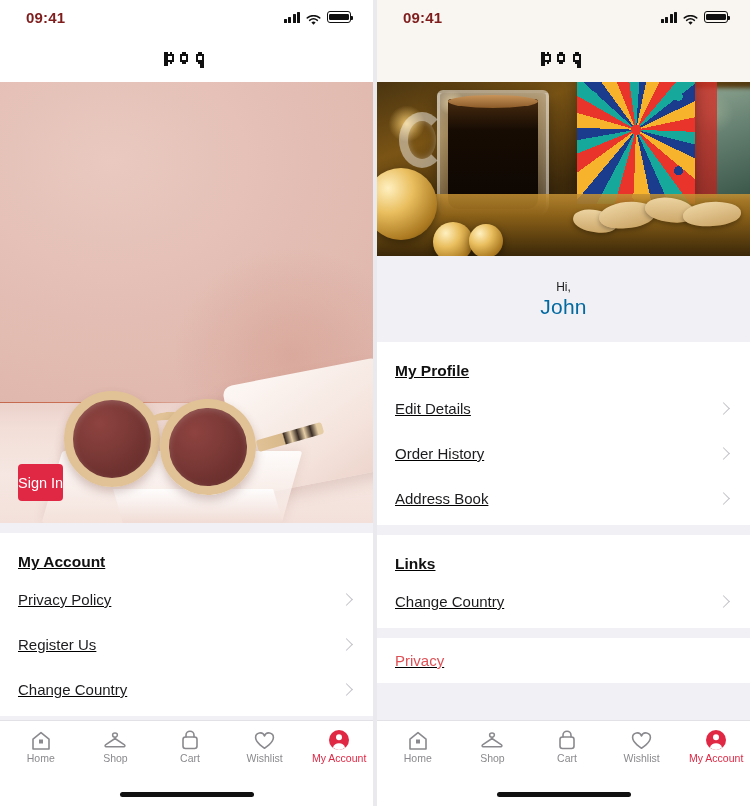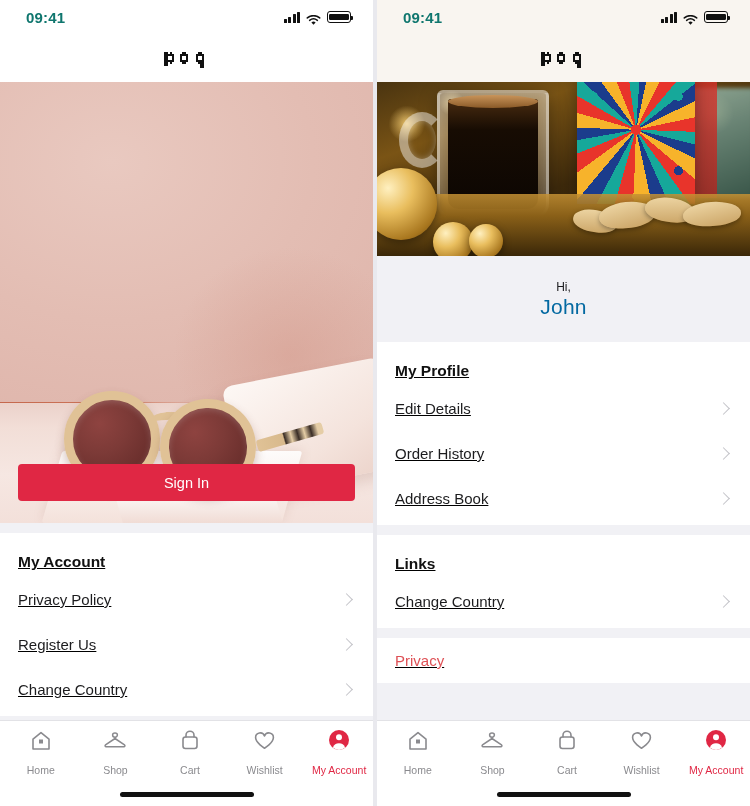--- a/index.html
+++ b/index.html
@@ -21,21 +21,21 @@
   .phone.right { background:#FFFFFF; }
 
   
   .statusbar {
     height:34px; flex:0 0 34px;
     display:flex; align-items:center; justify-content:space-between;
     padding:0 22px 0 26px;
     background:#FFFFFF;
   }
   .phone.right .statusbar { background:#F9F5F0; }
-  .status-time { font-size:15px; font-weight:bold; color:#0f766e; letter-spacing:.2px; }
+  .status-time { font-size:15px; font-weight:bold; color:#7f1d1d; letter-spacing:.2px; }
   .status-icons { display:flex; align-items:center; gap:6px; }
 
   .sig { display:flex; align-items:flex-end; gap:1.5px; height:11px; }
   .sig i { display:block; width:3px; background:#111; border-radius:.5px; }
   .sig i:nth-child(1){height:4px}.sig i:nth-child(2){height:6px}
   .sig i:nth-child(3){height:8.5px}.sig i:nth-child(4){height:11px}
 
   .wifi { position:relative; width:15px; height:11px; }
   .batt { width:24px; height:11.5px; border:1.4px solid #111; border-radius:3px; position:relative; padding:1.3px; }
   .batt::after { content:""; position:absolute; right:-3.4px; top:3.4px; width:2px; height:4.5px; background:#111; border-radius:0 1px 1px 0; }
@@ -149,21 +149,21 @@
   
   .greeting {
     flex:0 0 auto; height:86px; background:#F1F1F5;
     display:flex; flex-direction:column; align-items:center; justify-content:center; gap:1px;
   }
   .greet-hi { font-size:12px; color:#1C1C1E; }
   .greet-name { font-size:21px; color:#0369a1; letter-spacing:.2px; }
 
   
   .cta-wrap { position:absolute; left:0; right:0; bottom:22px; padding:0 18px;
-    display:flex; flex-direction:column; gap:12px;border-radius:30px; }
+    display:flex; flex-direction:row; gap:12px;border-radius:30px; }
   .btn { height:37px; border-radius:4px; border:none; cursor:pointer;
     font-size:14.5px; color:#FFFFFF; font-family:"Liberation Sans", sans-serif;
     display:flex; align-items:center; justify-content:center; }
   .btn-signin { background:#E02744; }
   .btn-register { background:#3B3B3B; }
 
   
   .scroll { flex:1 1 auto; background:#F1F1F5; overflow:hidden;text-decoration:underline; }
   .card { background:#FFFFFF; padding:0 18px; }
   .card.pad-b { padding-bottom:4px; }
@@ -172,21 +172,21 @@
   .row { display:flex; align-items:center; justify-content:space-between;
     height:45px; cursor:pointer; }
   .row-label { font-size:15px; color:#1C1C1E; }
   .row-logout .row-label { color:#DE5055; }
   .chev { width:9px; height:9px; border-right:1.6px solid #C3C3C8; border-top:1.6px solid #C3C3C8;
     transform:rotate(45deg); margin-right:4px; }
 
   
   .tabbar { flex:0 0 auto; height:62px; background:#FFFFFF;
     border-top:1px solid #E2E2E6; display:flex; align-items:flex-start; padding-top:7px; }
-  .tab { flex:1; display:flex; flex-direction:column; align-items:center; gap:12px; cursor:pointer;padding-left:7px; }
+  .tab { flex:1; display:flex; flex-direction:column; align-items:center; gap:0; cursor:pointer;padding-left:7px; }
   .tab-ico { height:24px; display:flex; align-items:center; justify-content:center; }
   .tab-label { font-size:10.5px; color:#8A8A8E; }
   .tab.active .tab-label { color:#E02744; }
   .homebar { flex:0 0 auto; height:24px; background:#FFFFFF;
     display:flex; align-items:center; justify-content:center; }
   .homebar i { display:block; width:134px; height:5px; background:#111; border-radius:3px; }
 </style>
 </head>
 <body>
 

